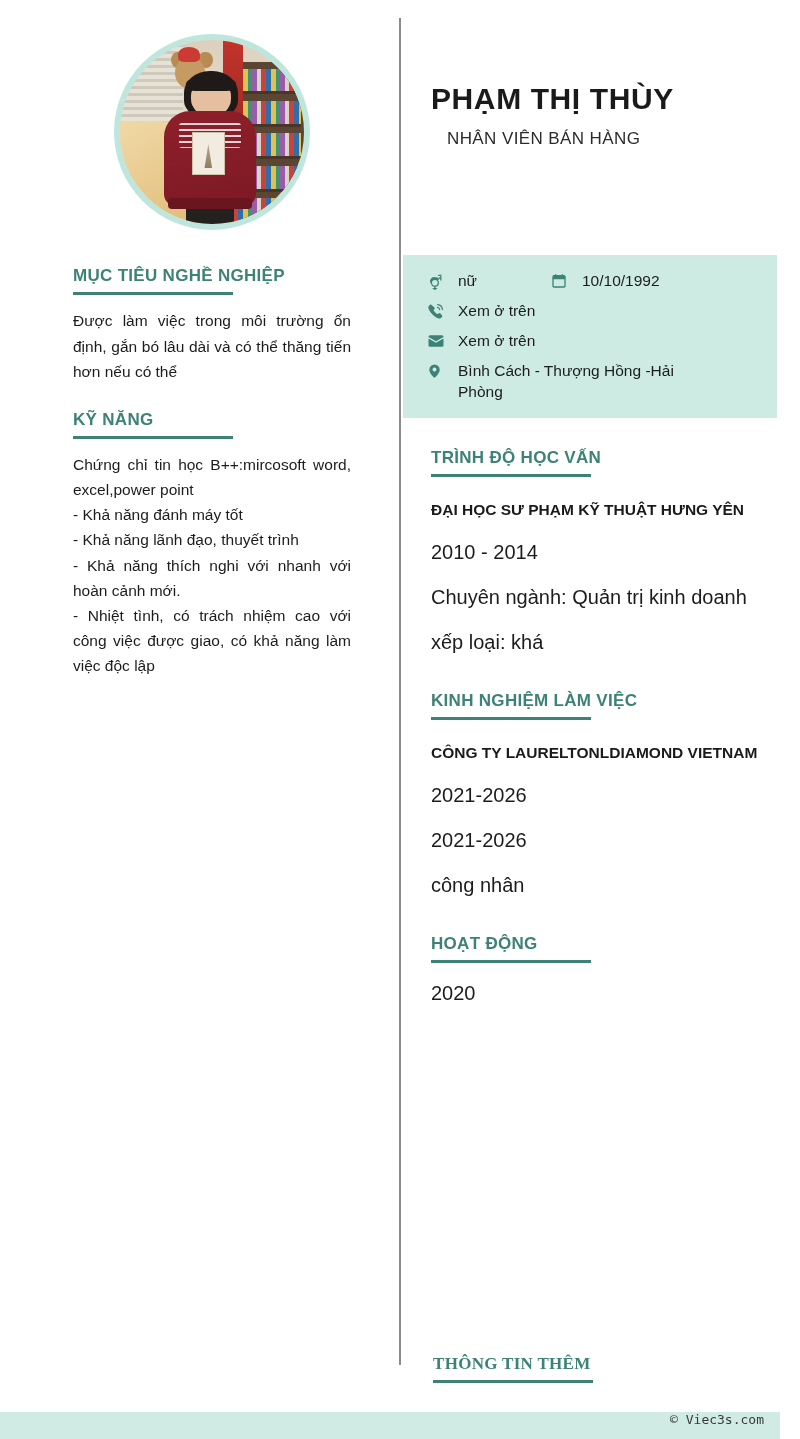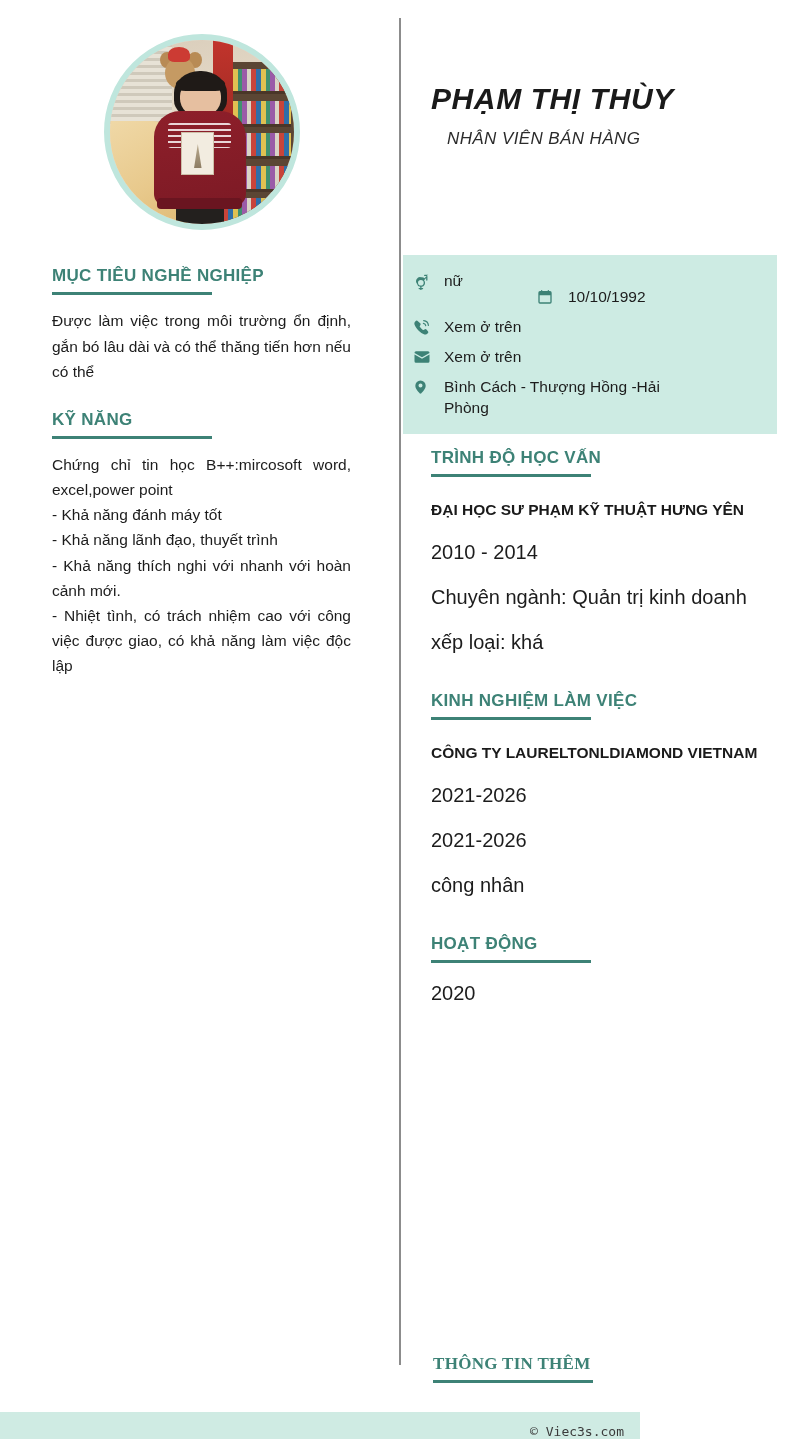--- a/index.html
+++ b/index.html
@@ -28,21 +28,21 @@
     height: 1347px;
     background: #8c8c8c;
   }
 
   
   .left-col {
     position: absolute;
     left: 0;
     top: 0;
     width: 399px;
-    padding: 20px 48px 0 52px;
+    padding: 20px 48px 0 73px;
   }
 
   .photo-wrap {
     width: 196px;
     height: 196px;
     margin: 14px auto 0 auto;
     border-radius: 50%;
     border: 6px solid #bfe6dd;
     overflow: hidden;
     position: relative;
@@ -188,21 +188,20 @@
   
   .right-col {
     position: absolute;
     left: 401px;
     top: 0;
     width: 399px;
   }
 
   .name-block {
     padding: 82px 20px 0 30px;
-    font-style: italic;
   }
   .cv-name {
     font-size: 30px;
     font-weight: bold;
     color: #1a1a1a;
     letter-spacing: .6px;
     line-height: 1.1;
   }
   .cv-role {
     font-size: 17px;
@@ -213,33 +212,32 @@
     margin-left: 16px;
   }
 
   
   .contact-panel {
     position: absolute;
     left: 2px;
     top: 255px;
     width: 374px;
     background: #cdebe3;
-    padding: 16px 14px 16px 10px;
+    padding: 16px 14px 16px 24px;
   }
   .contact-row {
     display: flex;
     align-items: flex-start;
     margin-bottom: 10px;
   }
   .contact-row:last-child { margin-bottom: 0; }
   .contact-col2 {
     display: flex;
     align-items: flex-end;
     margin-left: 74px;
-    margin-top: 16px;
   }
   .c-icon {
     width: 22px;
     min-width: 22px;
     height: 20px;
     display: flex;
     align-items: center;
     justify-content: flex-start;
     margin-right: 9px;
     color: #3d8276;
@@ -283,25 +281,25 @@
     width: 399px;
     padding: 0 24px 0 30px;
     font-family: Liberation Serif, serif;
   }
 
   
   .footer {
     position: absolute;
     left: 0;
     bottom: 0;
-    width: 640px;
+    width: 780px;
     height: 27px;
     background: #cfebe3;
     display: flex;
-    align-items: flex-end;
+    align-items: flex-start;
     justify-content: flex-end;
     padding-right: 16px;
   }
   .footer-text {
     font-family: "DejaVu Sans Mono", monospace;
     font-size: 13px;
     color: #3a3a3a;
   }
 </style>
 </head>

